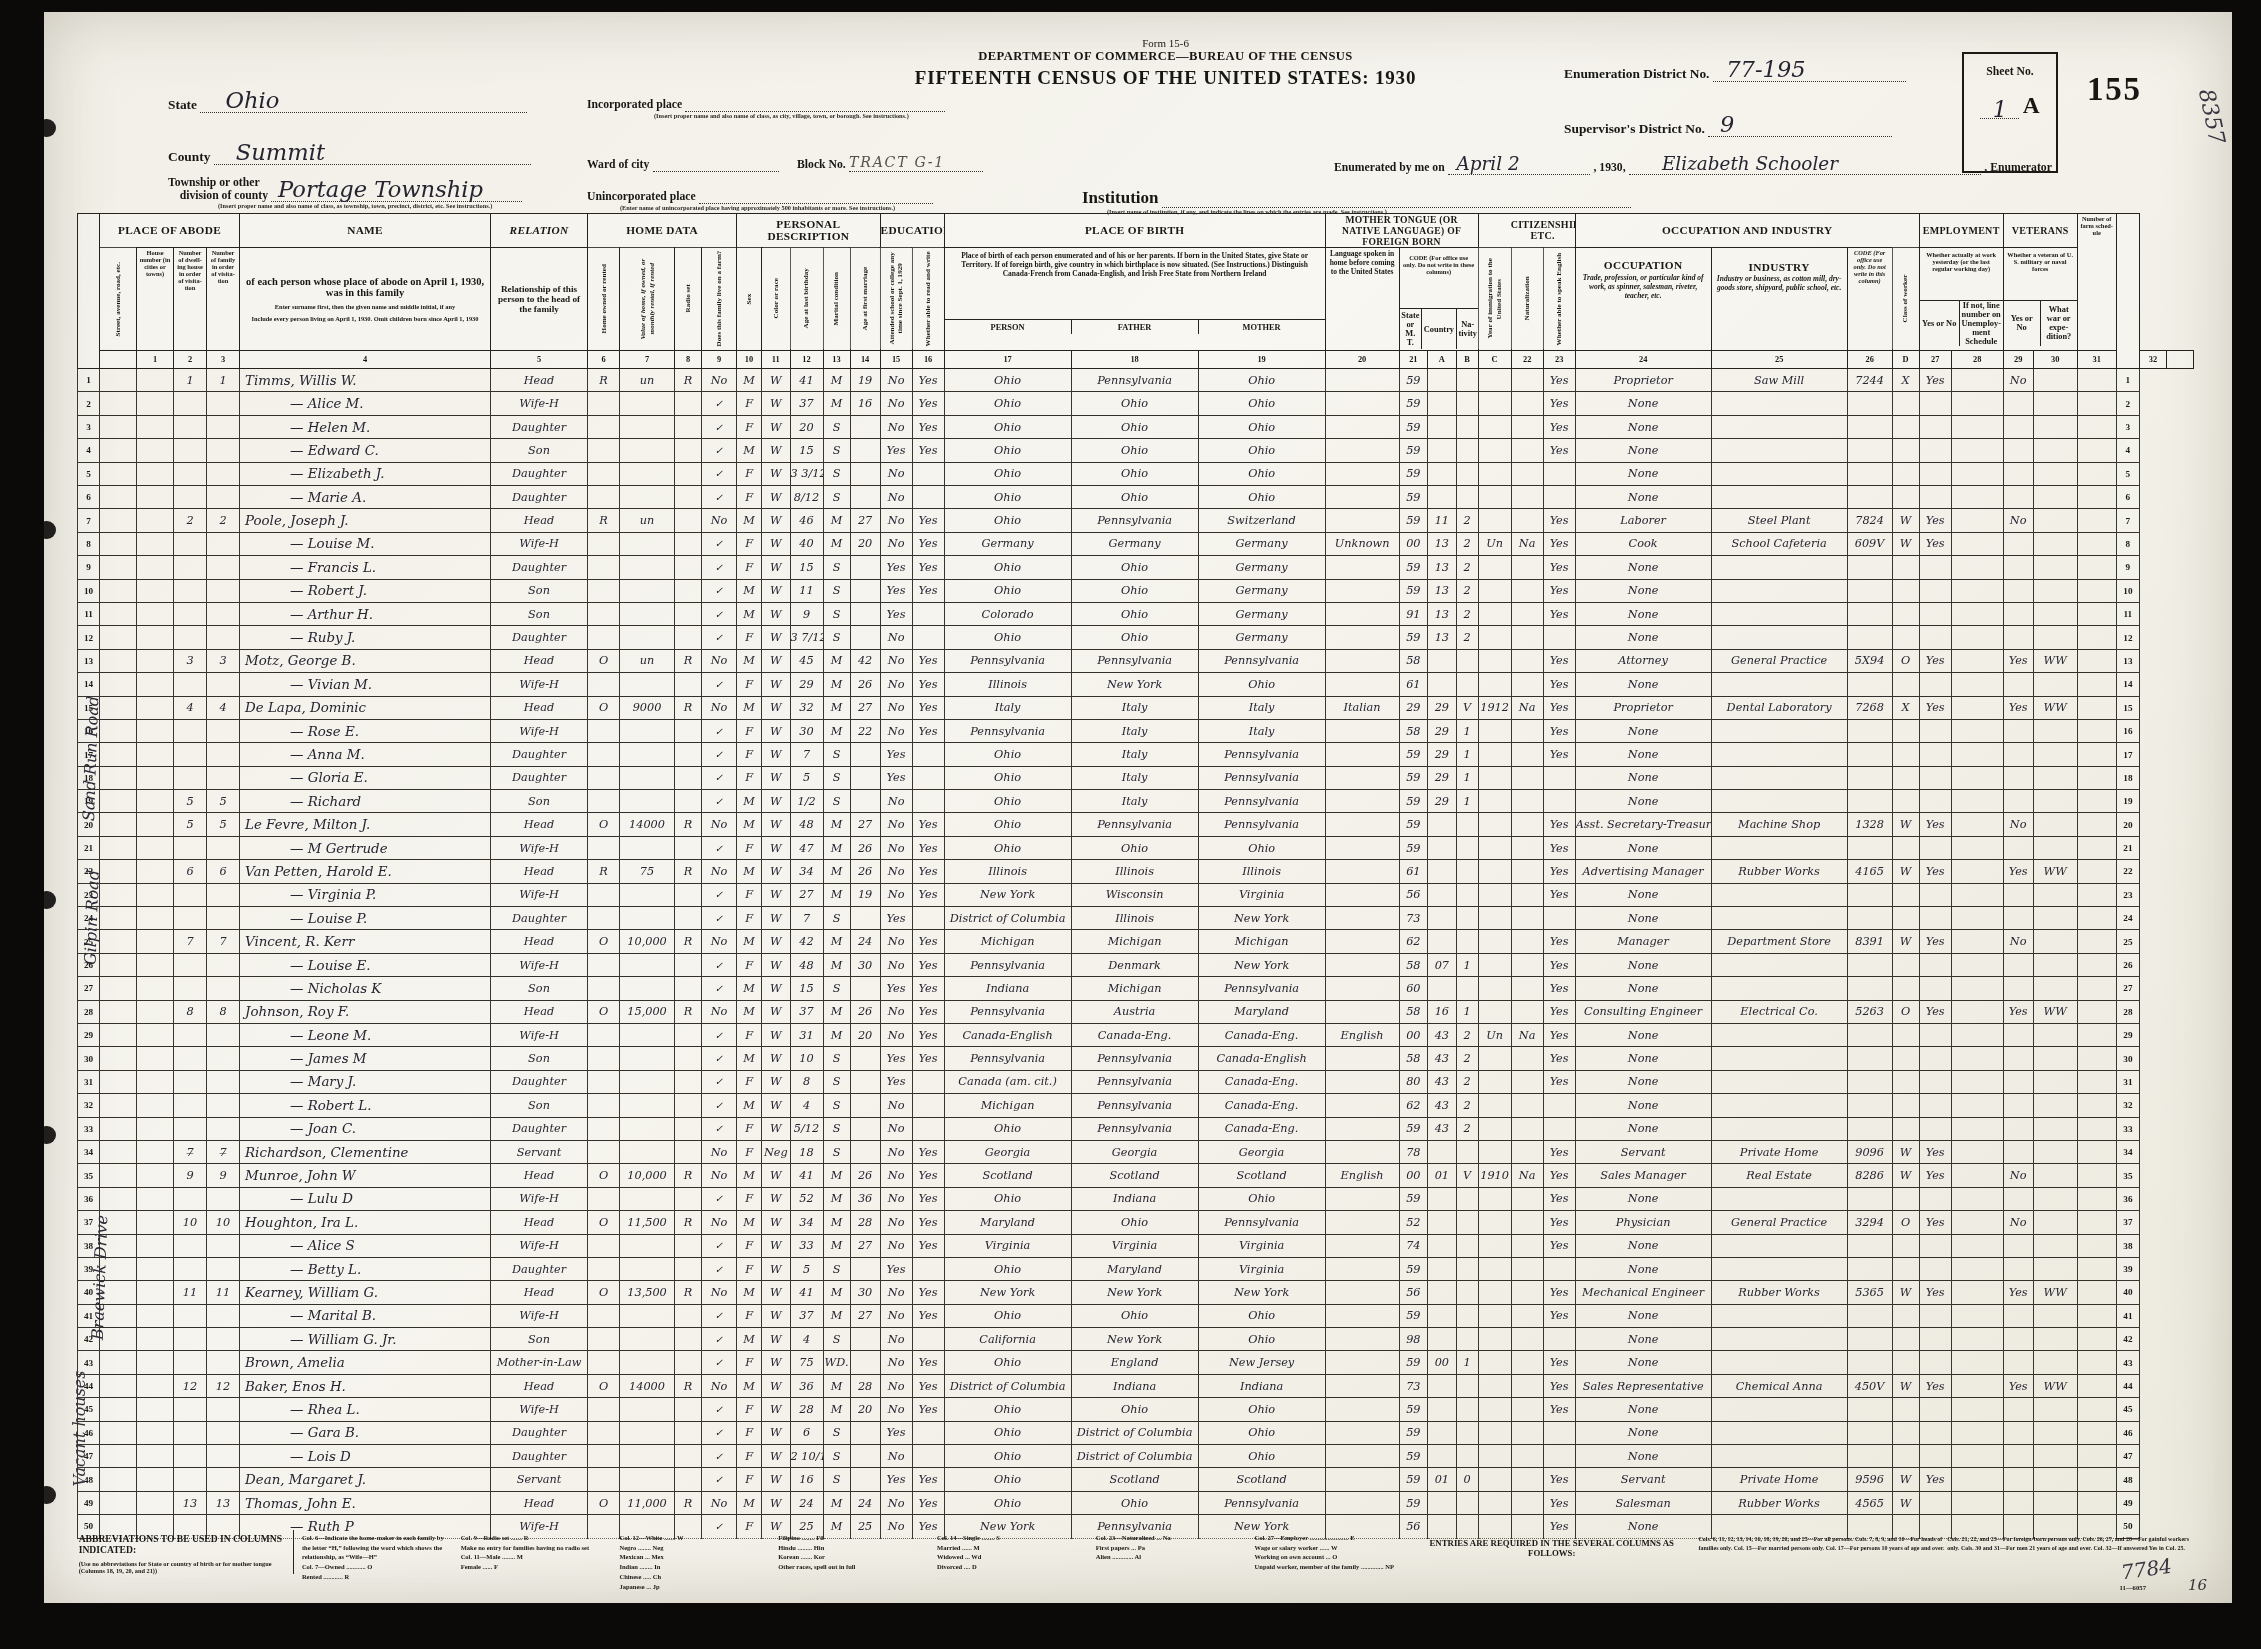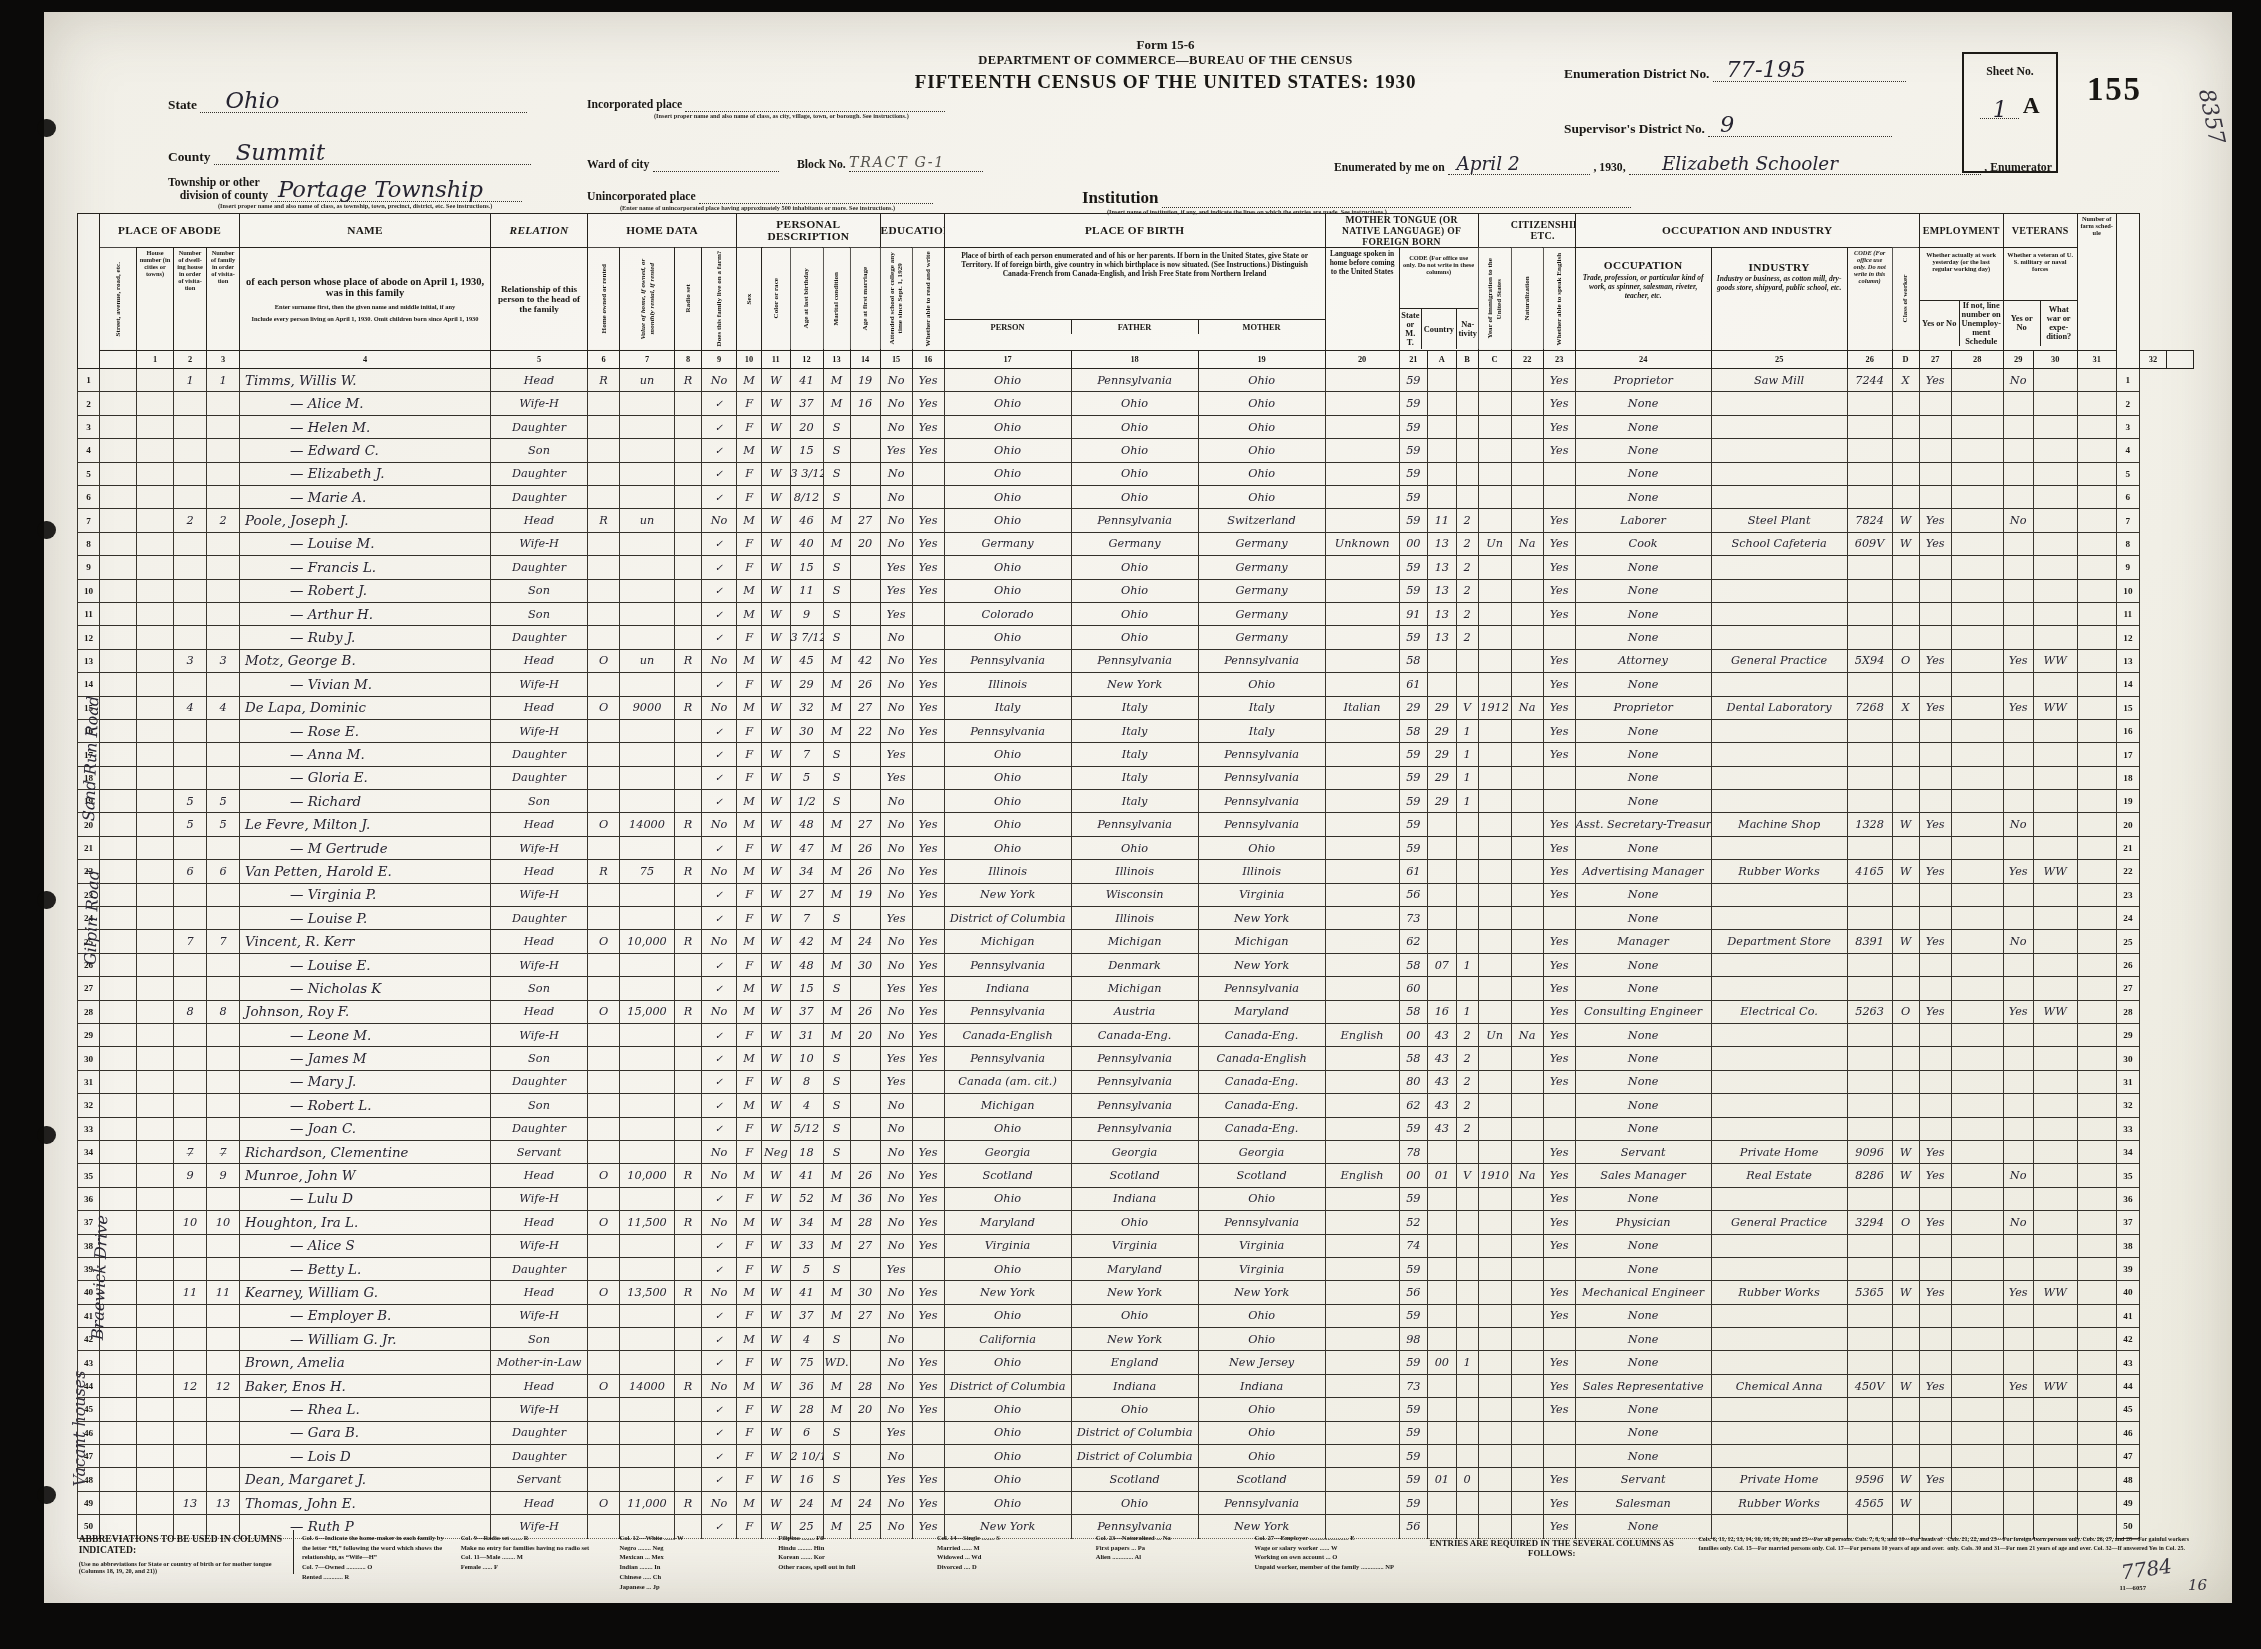--- a/index.html
+++ b/index.html
@@ -13,21 +13,21 @@
   
   .hdr{position:absolute;left:0;top:0;width:100%;height:199px;}
   .lbl{font-weight:bold;font-size:13.4px;}
   .hint{font-size:6.3px;font-weight:bold;color:#2c2a26;}
   .fld{position:absolute;white-space:nowrap;}
   .dot{display:inline-block;border-bottom:1.7px dotted #33302a;vertical-align:bottom;}
   .hw{font-family:"DejaVu Serif", serif;font-style:italic;color:#262431;}
   .hwBig{font-size:22.6px;line-height:17px;}
   .hwMed{font-size:18.4px;}
   .cdept{position:absolute;left:636px;top:25px;width:971px;text-align:center;}
-  .cdept .f156{font-size:13px;font-weight:bold;}
+  .cdept .f156{font-size:11px;font-weight:normal;}
   .cdept .dep{font-size:12.6px;font-weight:bold;letter-spacing:0.4px;}
   .cdept .tit{font-size:19px;font-weight:bold;letter-spacing:0.8px;margin-top:3.3px;}
   .cdept .sub{font-size:20px;font-weight:bold;letter-spacing:1.7px;margin-top:5px;}
   .sheetbox{position:absolute;left:1918px;top:40px;width:92px;height:117px;border:2.5px solid #1c1a16;
             text-align:center;}
   .sheetbox .sl{font-weight:bold;font-size:11.7px;margin-top:11.7px;}
   .stamp{position:absolute;left:2043px;top:59px;font-size:33px;font-weight:bold;letter-spacing:1.7px;
          font-family:"Liberation Serif",serif;}
   .mnote{position:absolute;font-family:"DejaVu Serif",serif;font-style:italic;color:#37343f;}
   
@@ -1926,21 +1926,21 @@
             <td class="hw">WW</td>
             <td class="gs"></td>
             <td class="ln">40</td>
           </tr>
           <tr>
             <td class="ln">41</td>
             <td class="gs"></td>
             <td></td>
             <td></td>
             <td></td>
-            <td class="gs hw name ditto">— Employer B.</td>
+            <td class="gs hw name ditto">— Marital B.</td>
             <td class="gs hw">Wife-H</td>
             <td class="gs"></td>
             <td></td>
             <td></td>
             <td class="hw chk">✓</td>
             <td class="gs hw">F</td>
             <td class="hw">W</td>
             <td class="hw">37</td>
             <td class="hw">M</td>
             <td class="hw">27</td>

